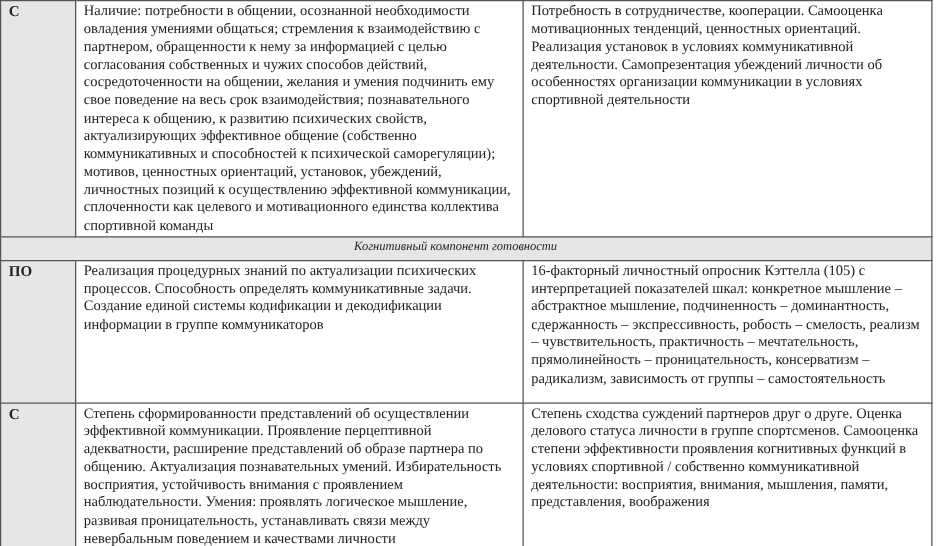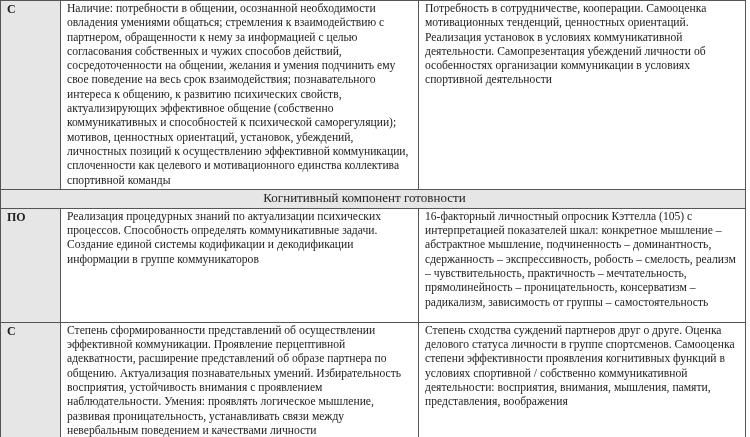--- a/index.html
+++ b/index.html
@@ -15,22 +15,22 @@
     padding: 1px 5px 1px 6px;
   }
   td.code {
     width: 48px; background: #e6e6e6; font-weight: bold;
     font-size: 12px; padding-top: 2px;
   }
   td.mid { width: 346px; margin-top: 11px; }
   td.right { }
   tr.r1 td { height: 182px; }
   tr.sect td {
-    background: #e6e6e6; text-align: center; 
-    height: 16px; padding: 1px 17px 1px 0; font-size: 13px;
+    background: #e6e6e6; text-align: center; font-style: italic;
+    height: 16px; padding: 1px 17px 1px 0; font-size: 10px;
   }
   tr.r2 td { height: 111px; }
   tr.r3 td { height: 111px; }
 </style>
 </head>
 <body>
 
 <table class="doc">
   <tbody>
       <tr class="r1">

